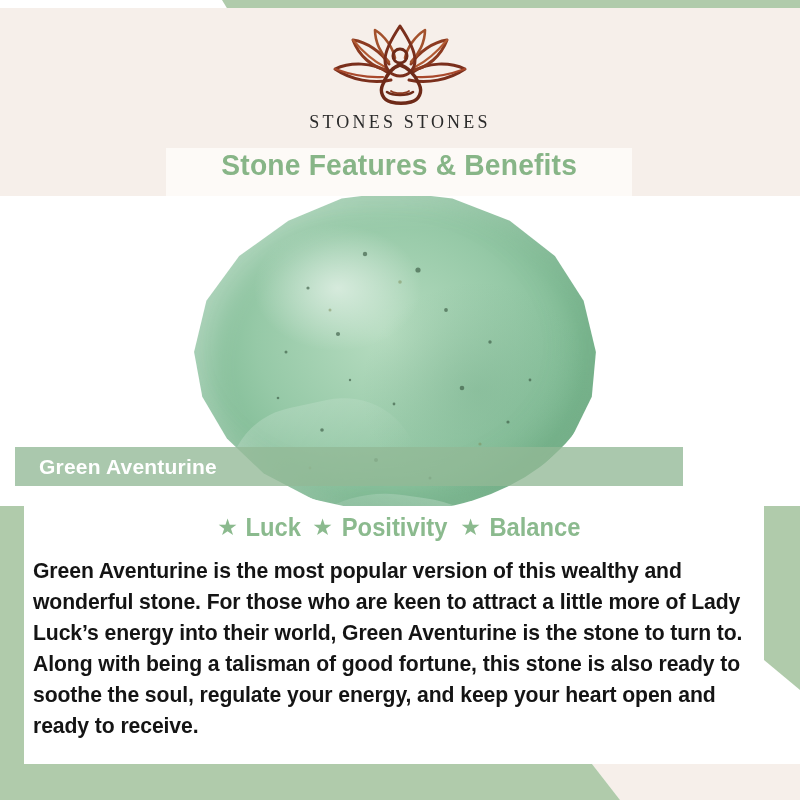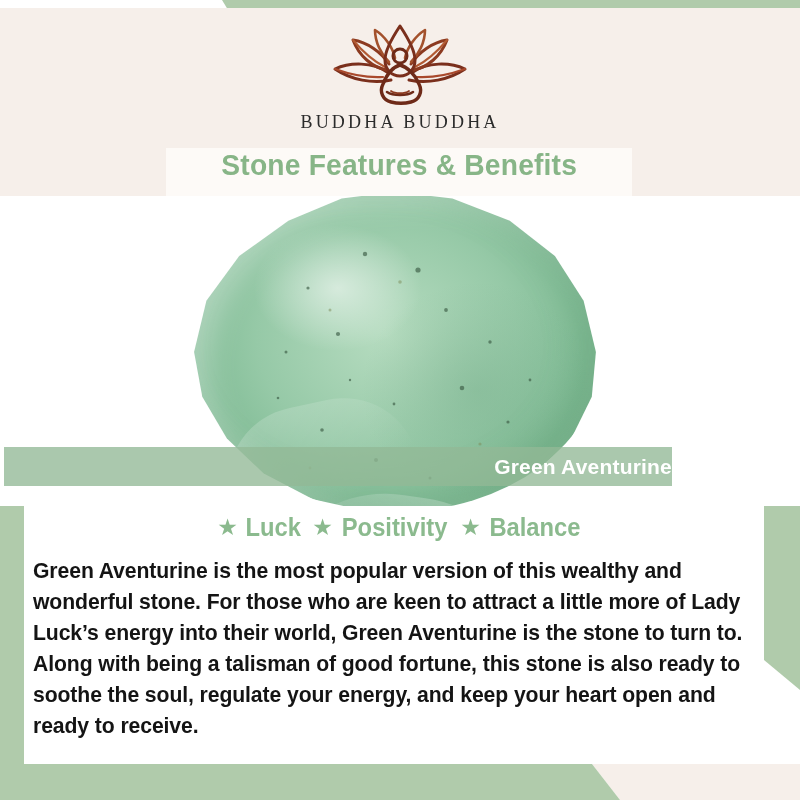--- a/index.html
+++ b/index.html
@@ -163,29 +163,28 @@
   .speckles {
     position: absolute;
     left: 190px; top: -4px;
     width: 410px; height: 320px;
     pointer-events: none;
   }
 
   
   .name-bar {
     position: absolute;
-    left: 4px;
+    left: 15px;
     top: 447px;
     width: 668px;
     height: 39px;
     background: rgba(146,184,150,0.78);
     display: flex;
     align-items: center;
     z-index: 4;
-    justify-content: flex-end;
   }
   .name-bar-label {
     margin-left: 24px;
     color: #ffffff;
     font-size: 21px;
     font-weight: bold;
     letter-spacing: 0.2px;
     font-family: "Liberation Sans", sans-serif;
   }
 
@@ -271,21 +270,21 @@
           <path d="M75 4 C83 16 90 28 90 38 C90 48 83 54 75 54 C67 54 60 48 60 38 C60 28 67 16 75 4 Z" stroke="#7a2f1c" stroke-width="3"></path>
 
           <circle cx="75" cy="34" r="7" stroke="#6e2a18" stroke-width="3"></circle>
 
           <path d="M75 43 C68 45 62 52 58 62 C54 70 58 78 66 80 C72 81.5 80 81.5 86 80 C94 78 98 70 94 62 C90 52 82 45 75 43 Z" stroke="#6e2a18" stroke-width="3.4"></path>
 
           <path d="M62 70 C68 74 82 74 88 70" stroke="#6e2a18" stroke-width="2.6"></path>
           <path d="M66 69 C70 72 80 72 84 69" stroke="#8c3a20" stroke-width="1.8"></path>
         </g>
       </svg>
-      <span class="brand-name">BUDDHA BUDDHA</span>
+      <span class="brand-name">STONES STONES</span>
     </div>
 
     <div class="title-banner">
       <span class="title-text">Stone Features &amp; Benefits</span>
     </div>
   </div>
 
   <div class="photo">
     <div class="stone"></div>
     <div class="stone-facet-a"></div>

